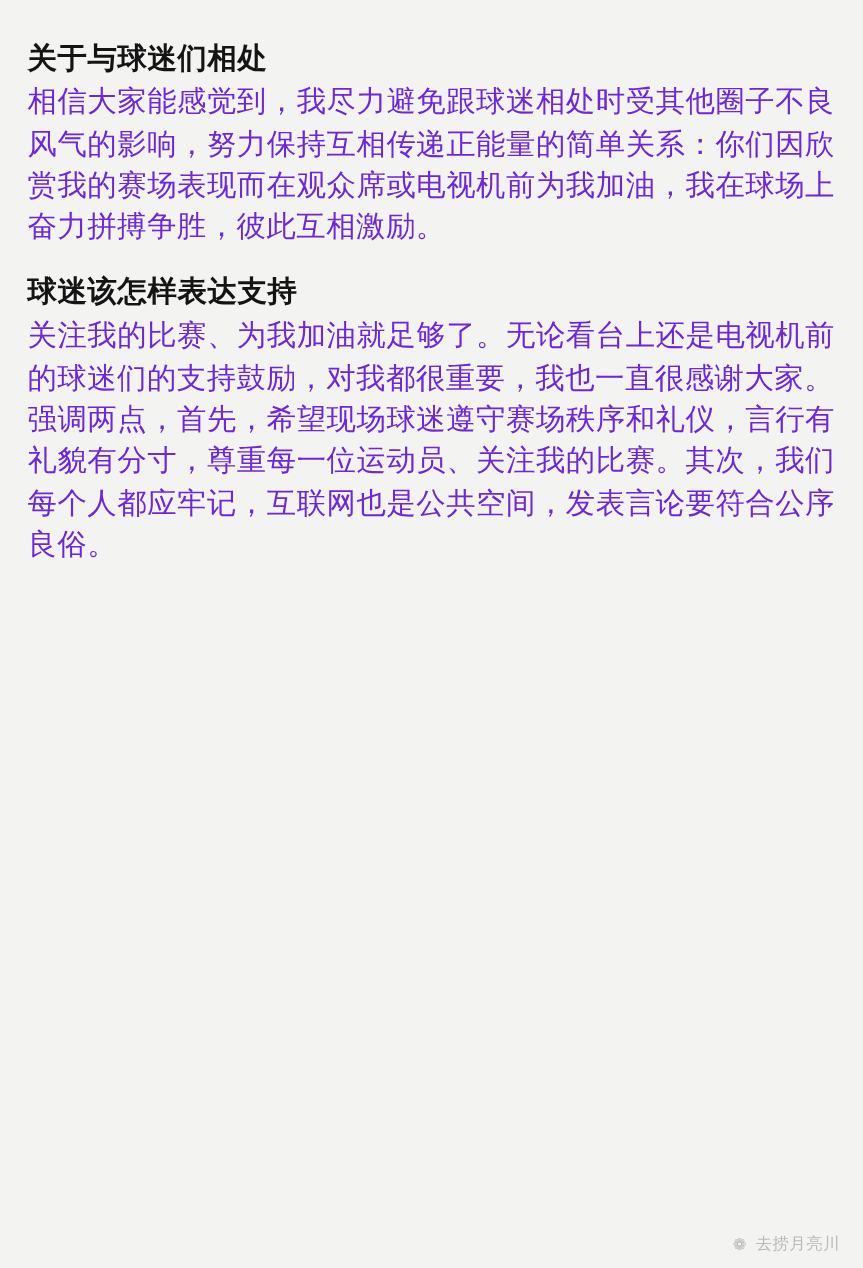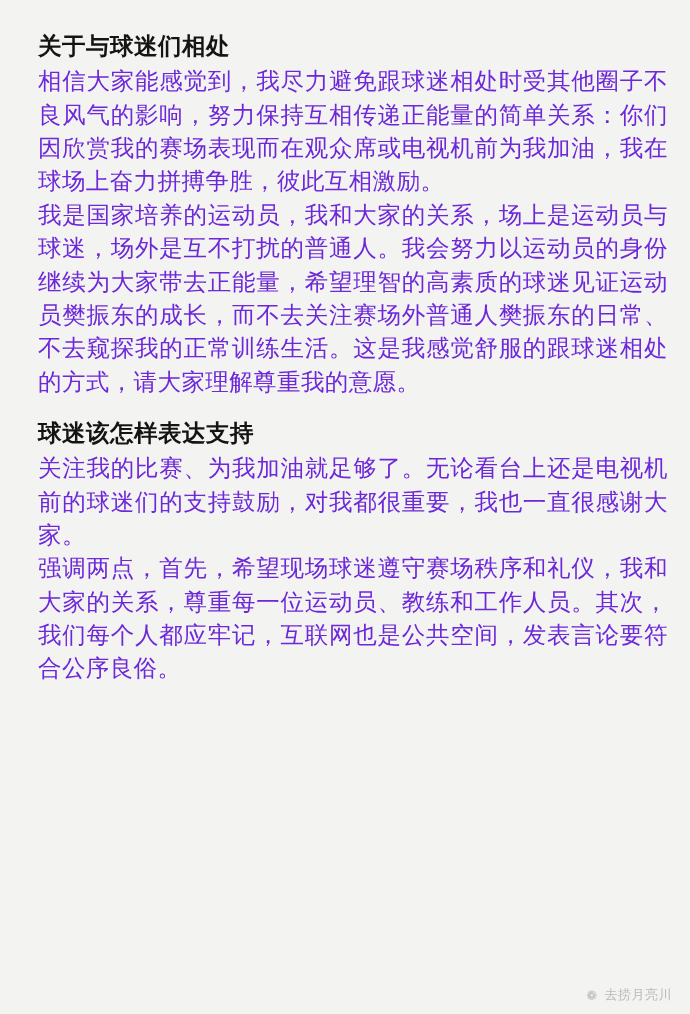--- a/index.html
+++ b/index.html
@@ -12,21 +12,21 @@
     background: #f3f3f1;
     font-family: "Liberation Sans", sans-serif;
     color: #1b1b1b;
     overflow: hidden;
   }
   .page {
     position: relative;
     width: 690px;
     height: 1014px;
     box-sizing: border-box;
-    padding: 30px 22px 0 38px;
+    padding: 30px 22px 0 22px;
     background: #f3f3f1;
   }
   .section {
     margin-bottom: 0;
   }
   .section + .section {
     margin-top: 18px;
   }
   .heading {
     font-size: 23.5px;
@@ -68,27 +68,26 @@
   }
 </style>
 </head>
 <body>
 
 <div class="page">
 
   <div class="section">
     <h2 class="heading">关于与球迷们相处</h2>
     <p class="para">相信大家能感觉到，我尽力避免跟球迷相处时受其他圈子不良风气的影响，努力保持互相传递正能量的简单关系：你们因欣赏我的赛场表现而在观众席或电视机前为我加油，我在球场上奋力拼搏争胜，彼此互相激励。</p>
-    <p class="para">我是国家培养的运动员，我和大家的关系，场上是运动员与球迷，场外是互不打扰的普通人。我会努力以运动员的身份继续为大家带去正能量，希望理智的高素质的球迷见证运动员樊振东的成长，而不去关注赛场外普通人樊振东的日常、不去窥探我的正常训练生活。这是我感觉舒服的跟球迷相处的方式，请大家理解尊重我的意愿。</p>
   </div>
 
   <div class="section">
     <h2 class="heading">球迷该怎样表达支持</h2>
     <p class="para">关注我的比赛、为我加油就足够了。无论看台上还是电视机前的球迷们的支持鼓励，对我都很重要，我也一直很感谢大家。</p>
-    <p class="para">强调两点，首先，希望现场球迷遵守赛场秩序和礼仪，我和大家的关系，尊重每一位运动员、教练和工作人员。其次，我们每个人都应牢记，互联网也是公共空间，发表言论要符合公序良俗。</p>
+    <p class="para">强调两点，首先，希望现场球迷遵守赛场秩序和礼仪，言行有礼貌有分寸，尊重每一位运动员、关注我的比赛。其次，我们每个人都应牢记，互联网也是公共空间，发表言论要符合公序良俗。</p>
   </div>
 
   <div class="watermark">
     <span class="weibo-icon">❁</span>
     <span>去捞月亮川</span>
   </div>
 
 </div>
 
 </body></html>

